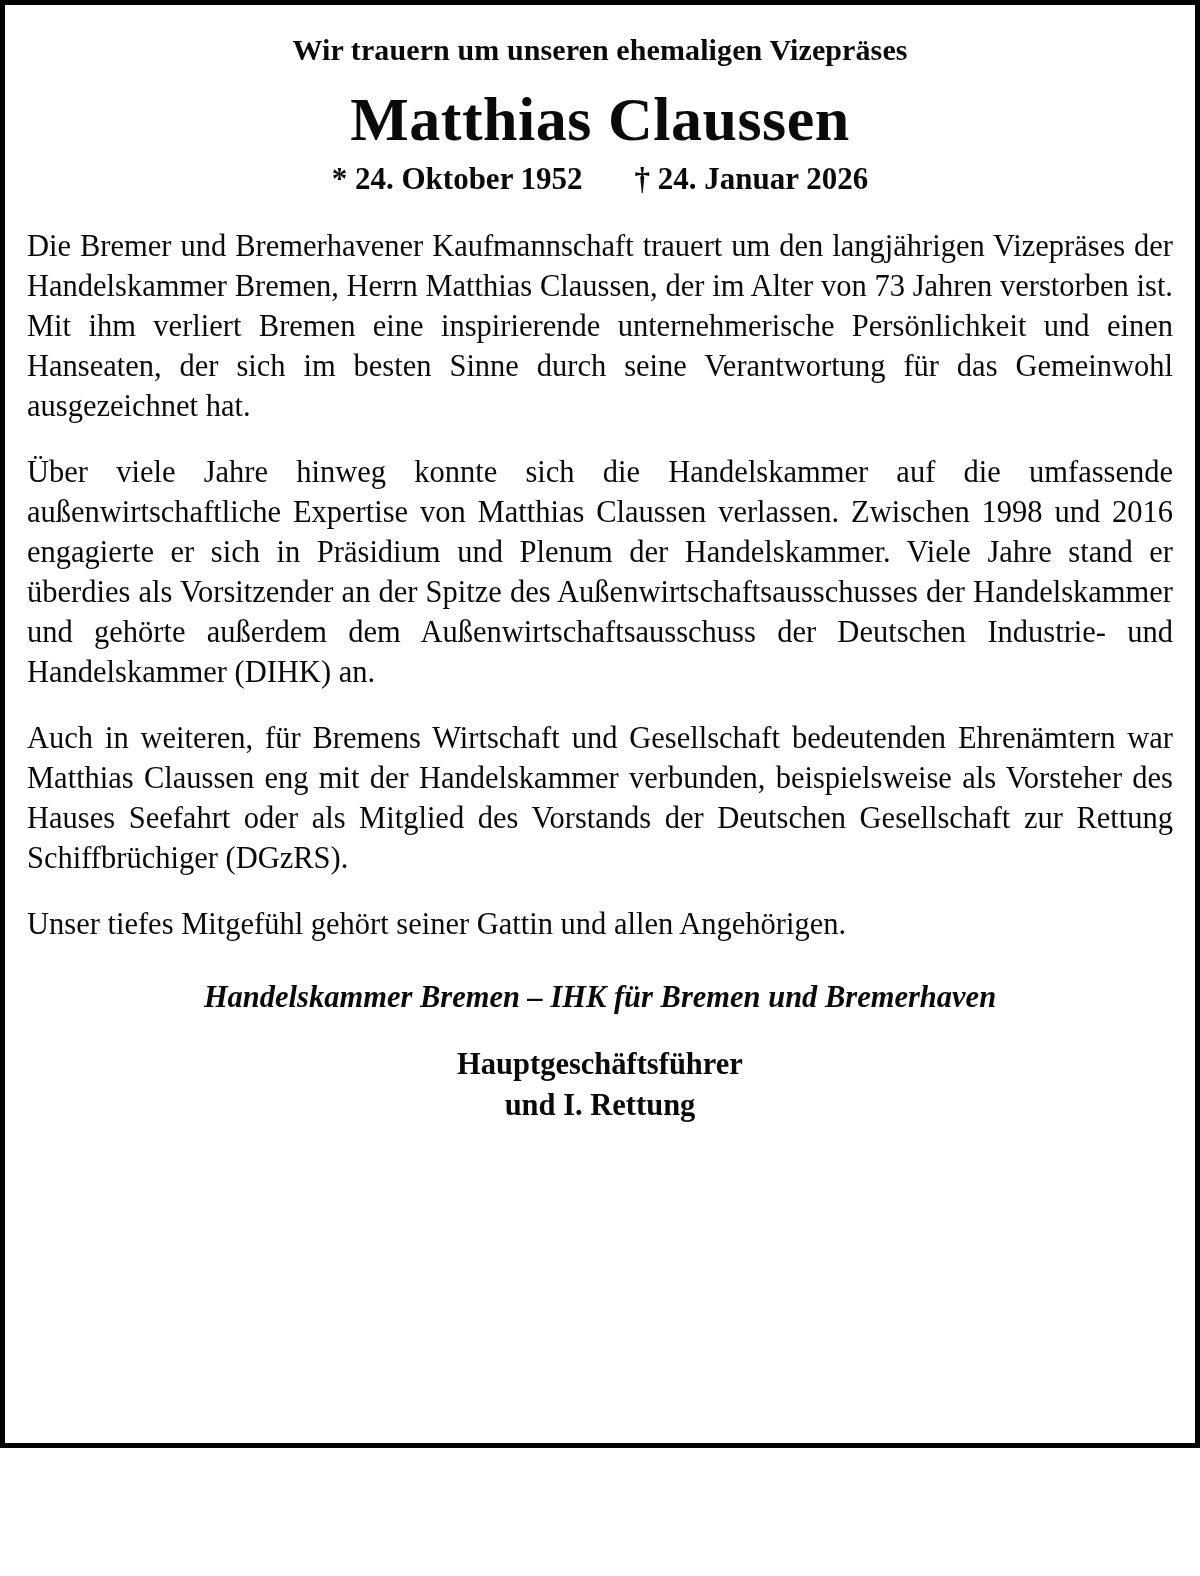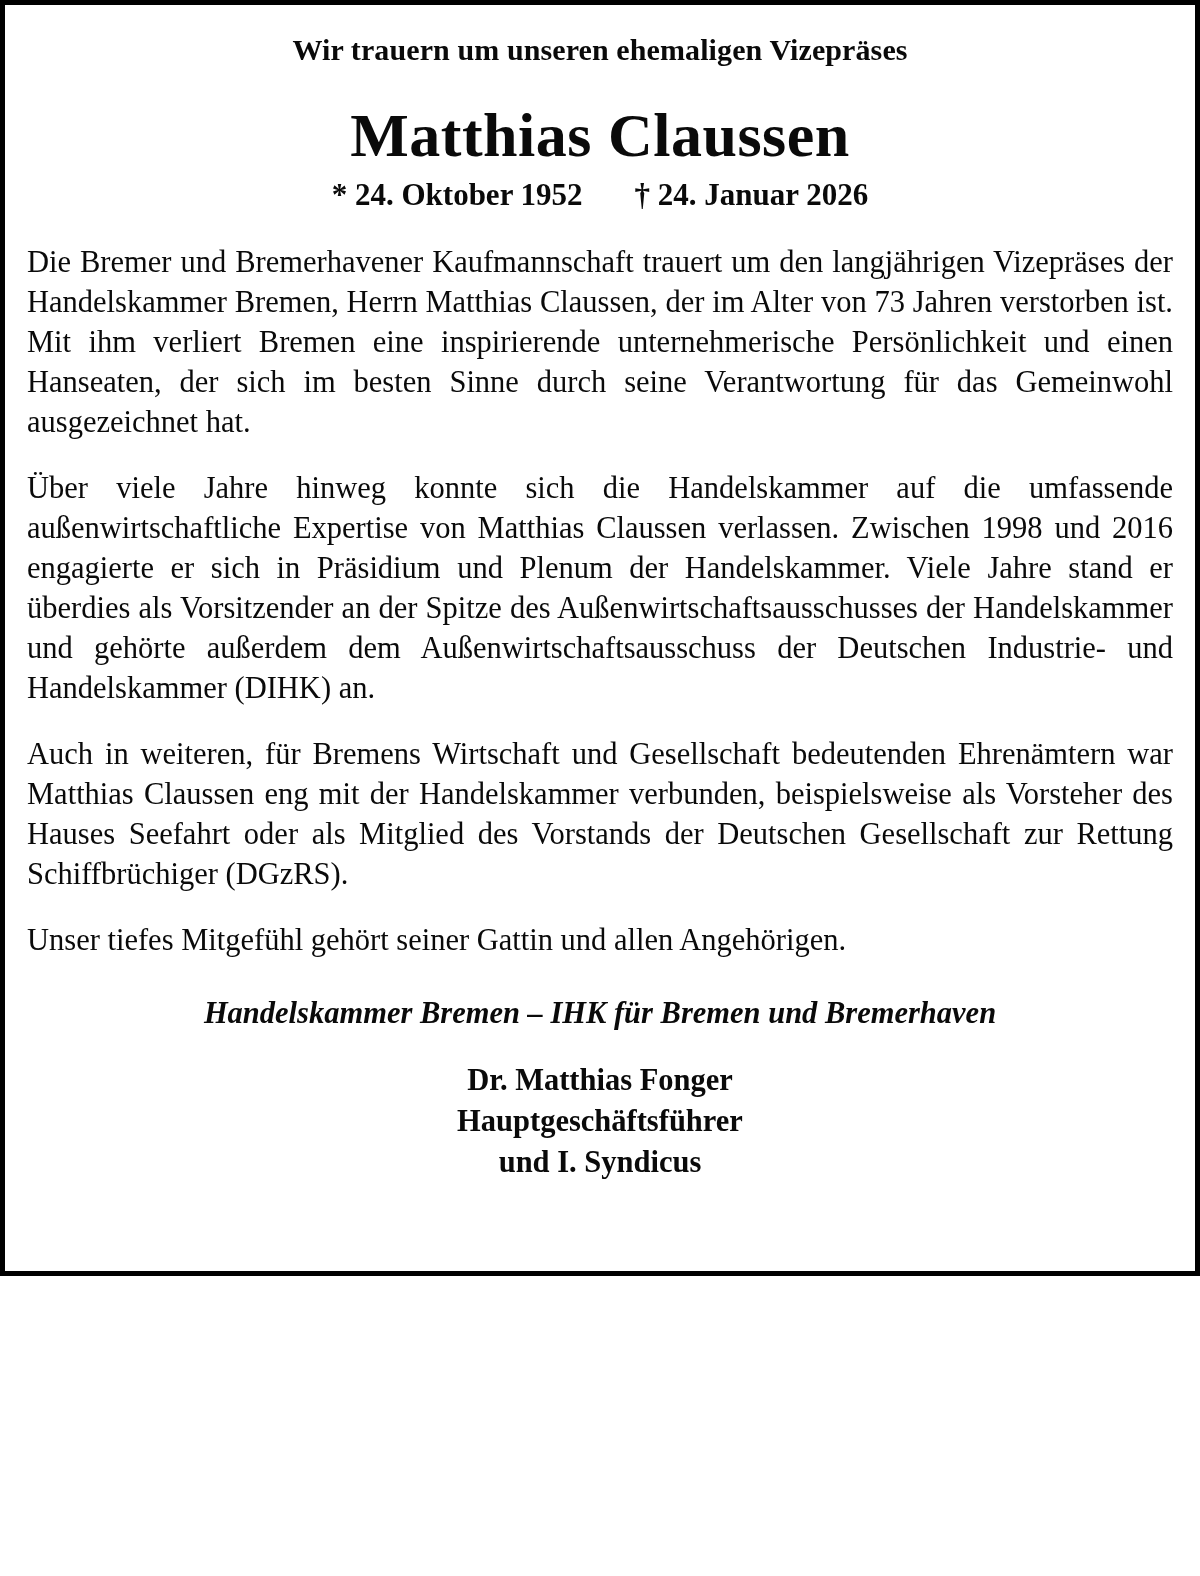--- a/index.html
+++ b/index.html
@@ -4,21 +4,21 @@
 <style>
   html, body {
     margin: 0;
     padding: 0;
     background: #ffffff;
   }
 
   #notice {
     position: relative;
     width: 1200px;
-    height: 1276px;
+    height: 1448px;
     box-sizing: border-box;
     background: #ffffff;
     border: 5px solid #000000;
     font-family: "Liberation Serif", "DejaVu Serif", serif;
     color: #0a0a0a;
     overflow: hidden;
   }
 
   .inner {
     box-sizing: border-box;
@@ -34,21 +34,21 @@
     letter-spacing: 0.1px;
     margin: 5px 0 0 0;
   }
 
   .deceased-name {
     text-align: center;
     font-weight: 700;
     font-size: 62px;
     line-height: 74px;
     letter-spacing: 0.5px;
-    margin: 30px 0 0 0;
+    margin: 14px 0 0 0;
     white-space: nowrap;
   }
 
   .dates {
     text-align: center;
     font-weight: 700;
     font-size: 31px;
     line-height: 38px;
     margin: 4px 0 0 0;
   }
@@ -126,20 +126,19 @@
       <p class="para">Die Bremer und Bremerhavener Kaufmannschaft trauert um den langjährigen Vizepräses der Handelskammer Bremen, Herrn Matthias Claussen, der im Alter von 73 Jahren verstorben ist. Mit ihm verliert Bremen eine inspirierende unternehmerische Persönlichkeit und einen Hanseaten, der sich im besten Sinne durch seine Verantwortung für das Gemeinwohl ausgezeichnet hat.</p>
       <p class="para">Über viele Jahre hinweg konnte sich die Handelskammer auf die umfassende außenwirtschaftliche Expertise von Matthias Claussen verlassen. Zwischen 1998 und 2016 engagierte er sich in Präsidium und Plenum der Handelskammer. Viele Jahre stand er überdies als Vorsitzender an der Spitze des Außenwirtschaftsausschusses der Handelskammer und gehörte außerdem dem Außenwirtschaftsausschuss der Deutschen Industrie- und Handelskammer (DIHK) an.</p>
       <p class="para">Auch in weiteren, für Bremens Wirtschaft und Gesellschaft bedeutenden Ehrenämtern war Matthias Claussen eng mit der Handelskammer verbunden, beispielsweise als Vorsteher des Hauses Seefahrt oder als Mitglied des Vorstands der Deutschen Gesellschaft zur Rettung Schiffbrüchiger (DGzRS).</p>
       <p class="para">Unser tiefes Mitgefühl gehört seiner Gattin und allen Angehörigen.</p>
     </div>
 
     <div class="org-line">Handelskammer Bremen – IHK für Bremen und Bremerhaven</div>
 
     <div class="signatories">
       <div class="sig-col right">
-        <span class="sig-name">Dr. Matthias Fonger</span>
         <span class="sig-role">Hauptgeschäftsführer</span>
-        <span class="sig-role">und I. Syndicus</span>
+        <span class="sig-role">und I. Rettung</span>
       </div>
     </div>
 
   </div>
 </div>
 
 </body></html>

